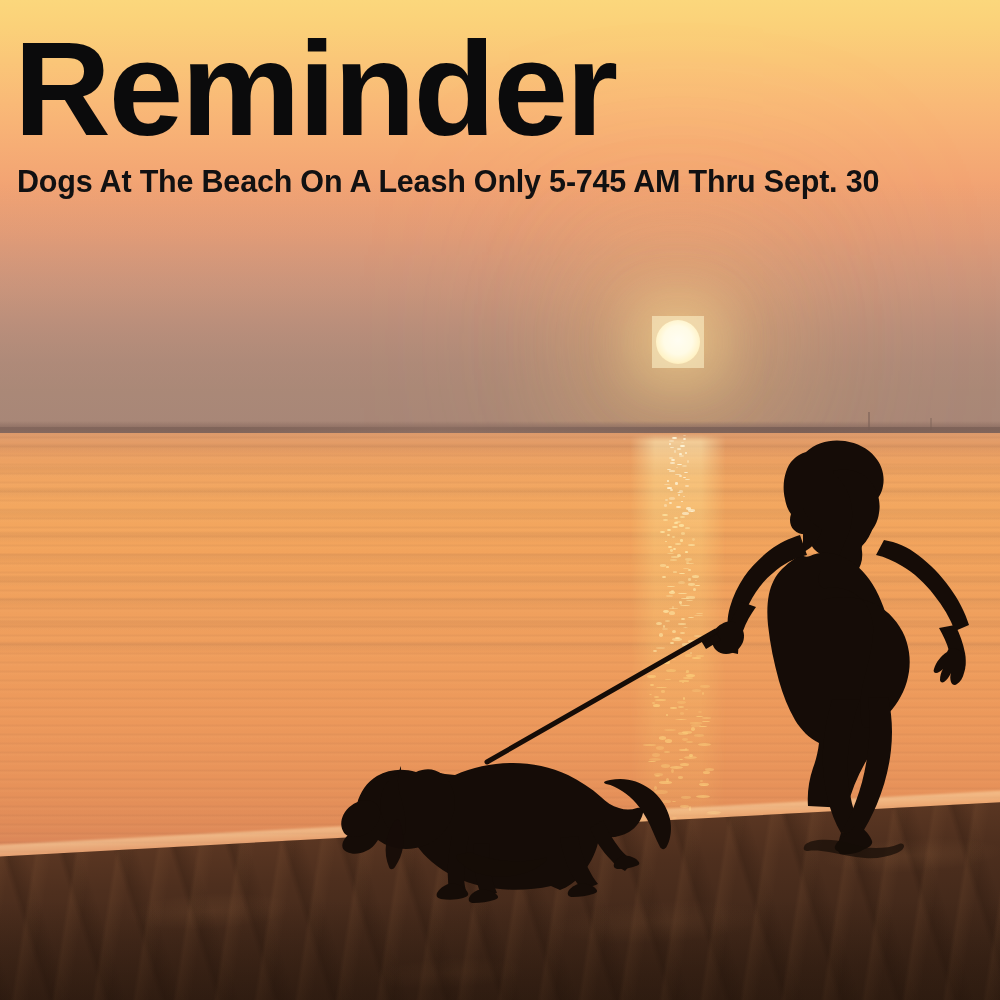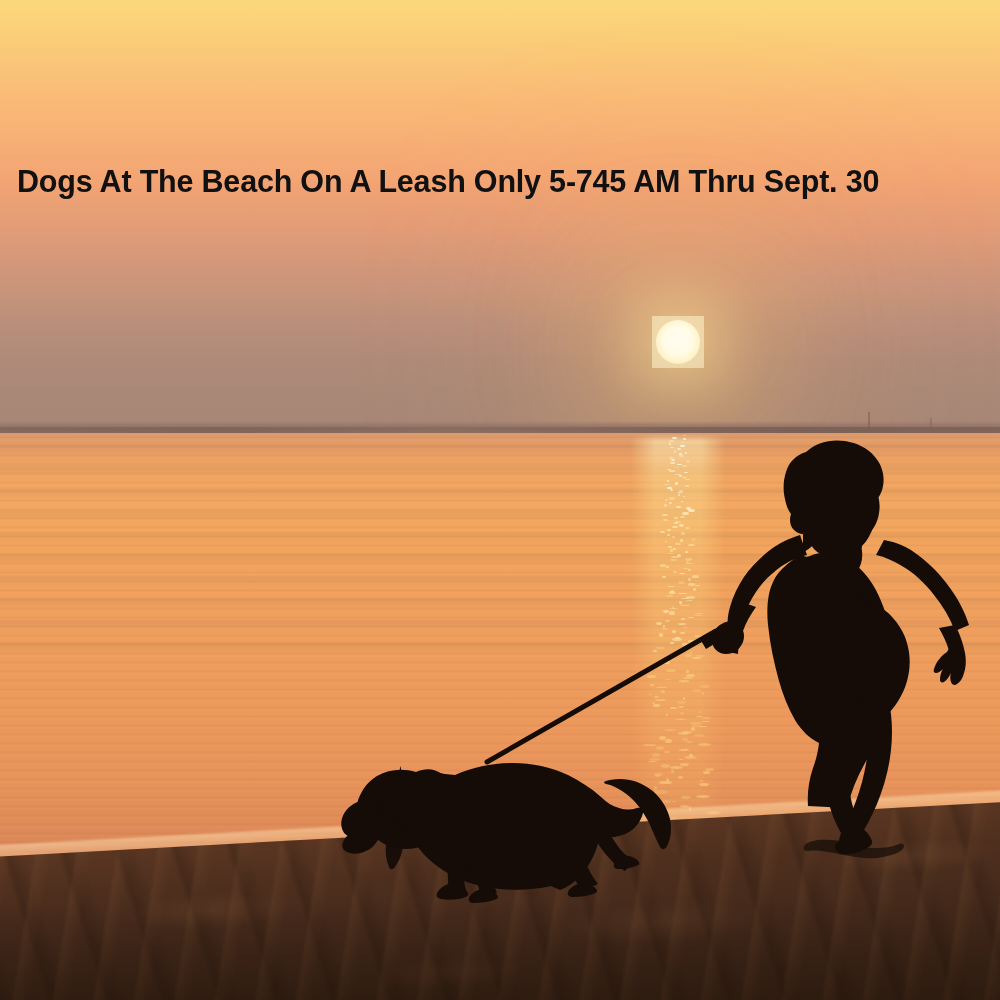--- a/index.html
+++ b/index.html
@@ -723,16 +723,17 @@
         </g>
 
         <g>
           <line x1="716" y1="631" x2="487" y2="762" stroke="#150c07" stroke-width="5" stroke-linecap="round"></line>
         </g>
 
       </g>
     </svg>
   </div>
 
+  <div class="headline">Reminder</div>
 
   <div class="subhead">Dogs At The Beach On A Leash Only 5-745 AM Thru Sept. 30</div>
 
 </div>
 
 </body></html>

